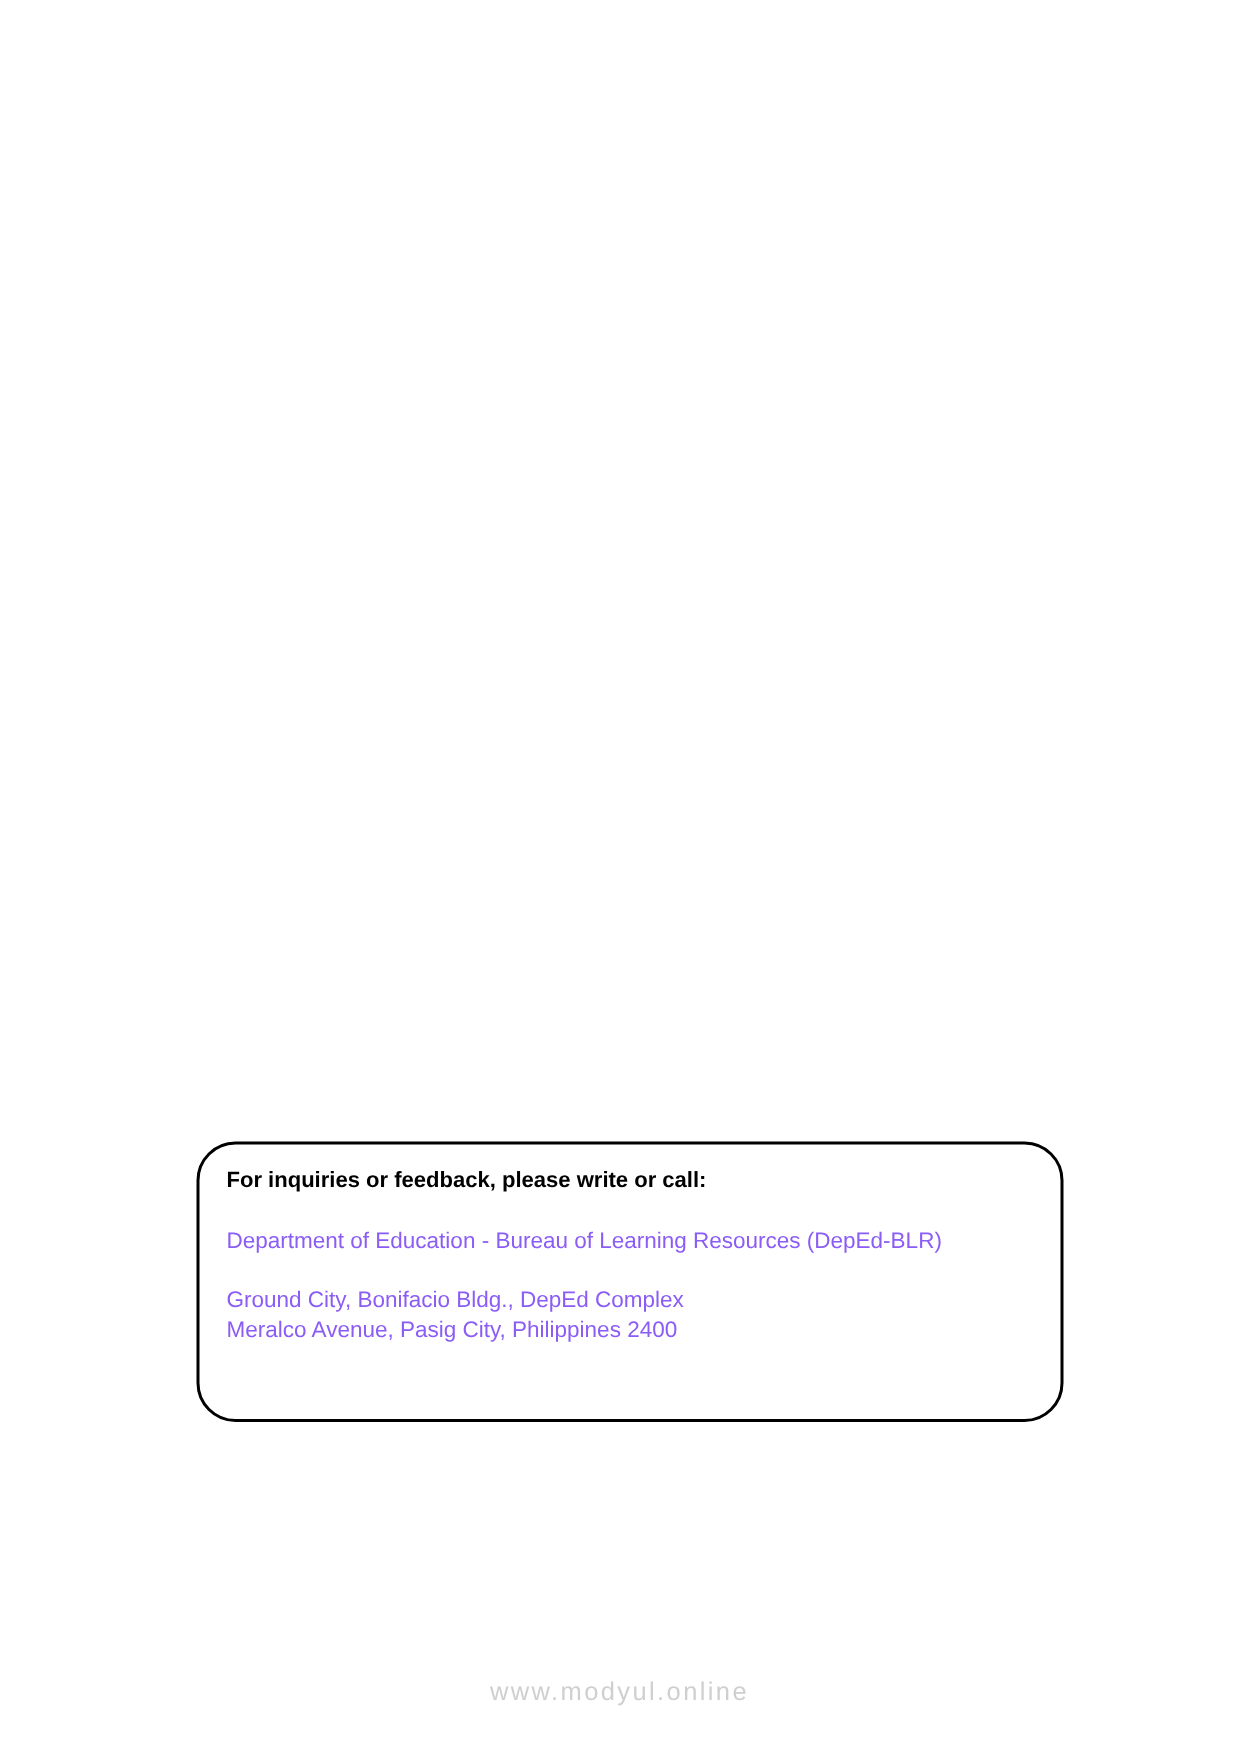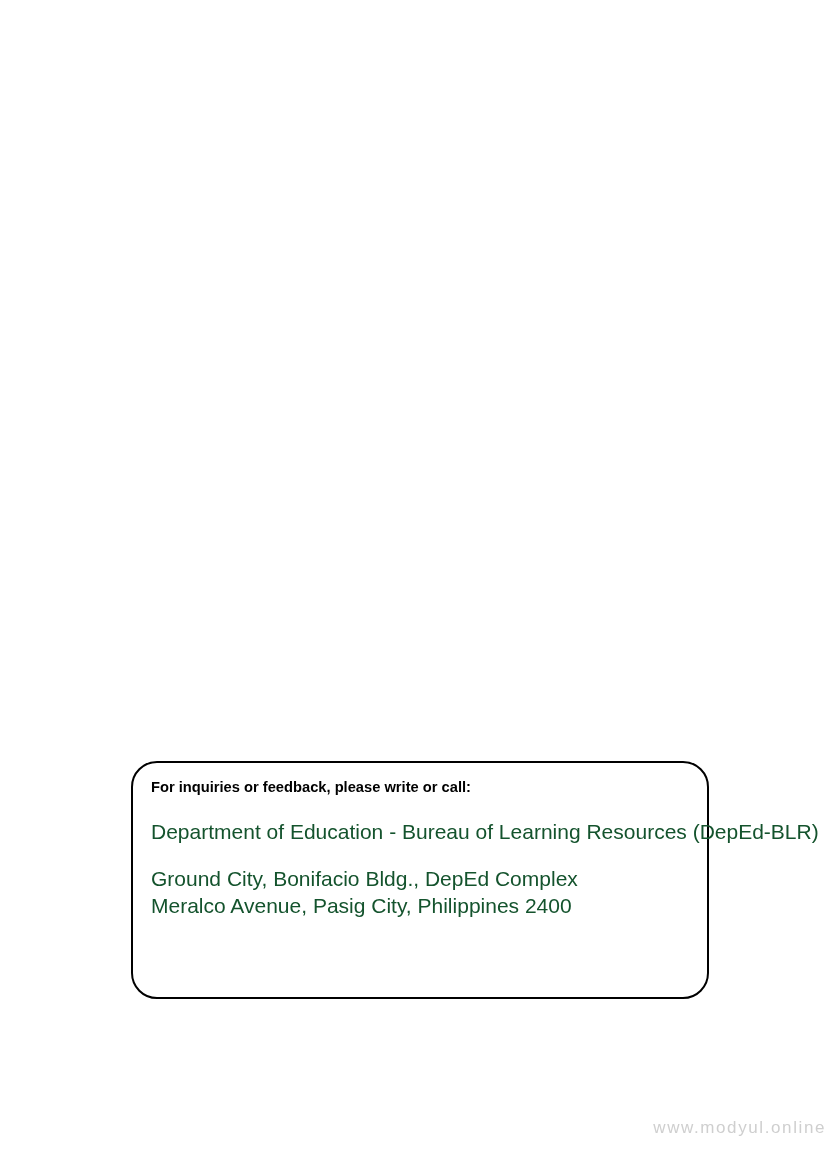--- a/index.html
+++ b/index.html
@@ -20,37 +20,37 @@
     inset: 0;
     background: #ffffff;
   }
 
   
   .contact-box {
     position: absolute;
     left: 131px;
     top: 761px;
     width: 578px;
-    height: 238px;
+    height: 187px;
     border: 2.5px solid #000000;
     border-radius: 26px;
     box-sizing: border-box;
     background: #ffffff;
   }
 
   .contact-inner {
     position: absolute;
     left: 18px;
     top: 16px;
     right: 14px;
   }
 
   .contact-line {
-    font-size: 21px;
-    color: #14532d;
+    font-size: 15px;
+    color: #8b5cf6;
     line-height: 1.32;
     margin: 0;
     white-space: nowrap;
   }
 
   .contact-heading {
     font-weight: bold;
     font-size: 14.7px;
     color: #000000;
     margin: 0 0 0 0;
@@ -61,21 +61,21 @@
   .gap-2 { height: 19px; }
   .gap-3 { height: 18px; }
   .gap-4 { height: 18px; }
 
   
   .watermark {
     position: absolute;
     left: 0;
     right: 0;
     top: 1118px;
-    text-align: right;
+    text-align: center;
     font-size: 17px;
     letter-spacing: 1.6px;
     color: #cfcfcf;
     font-family: "Liberation Sans", sans-serif;
     user-select: none;
   }
 </style>
 </head>
 <body>
 

